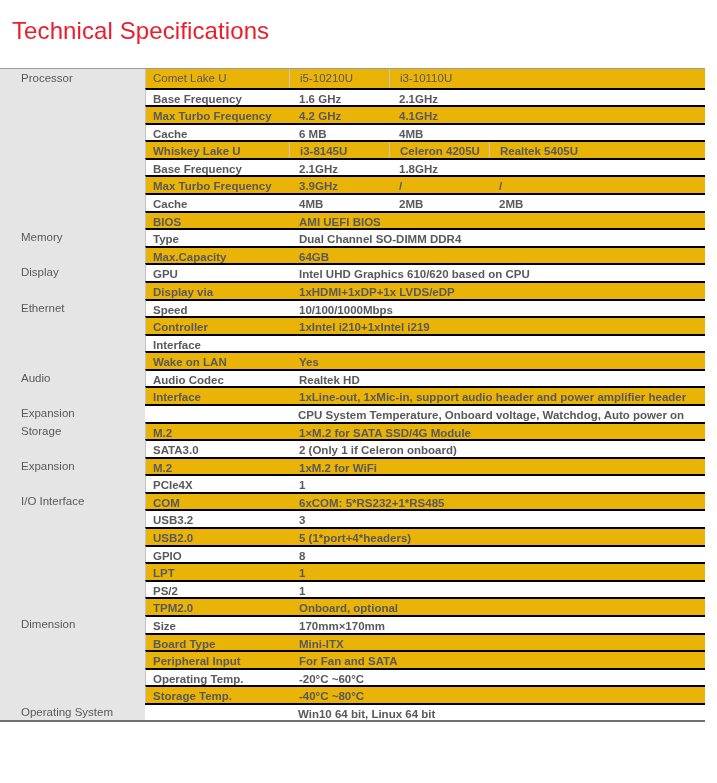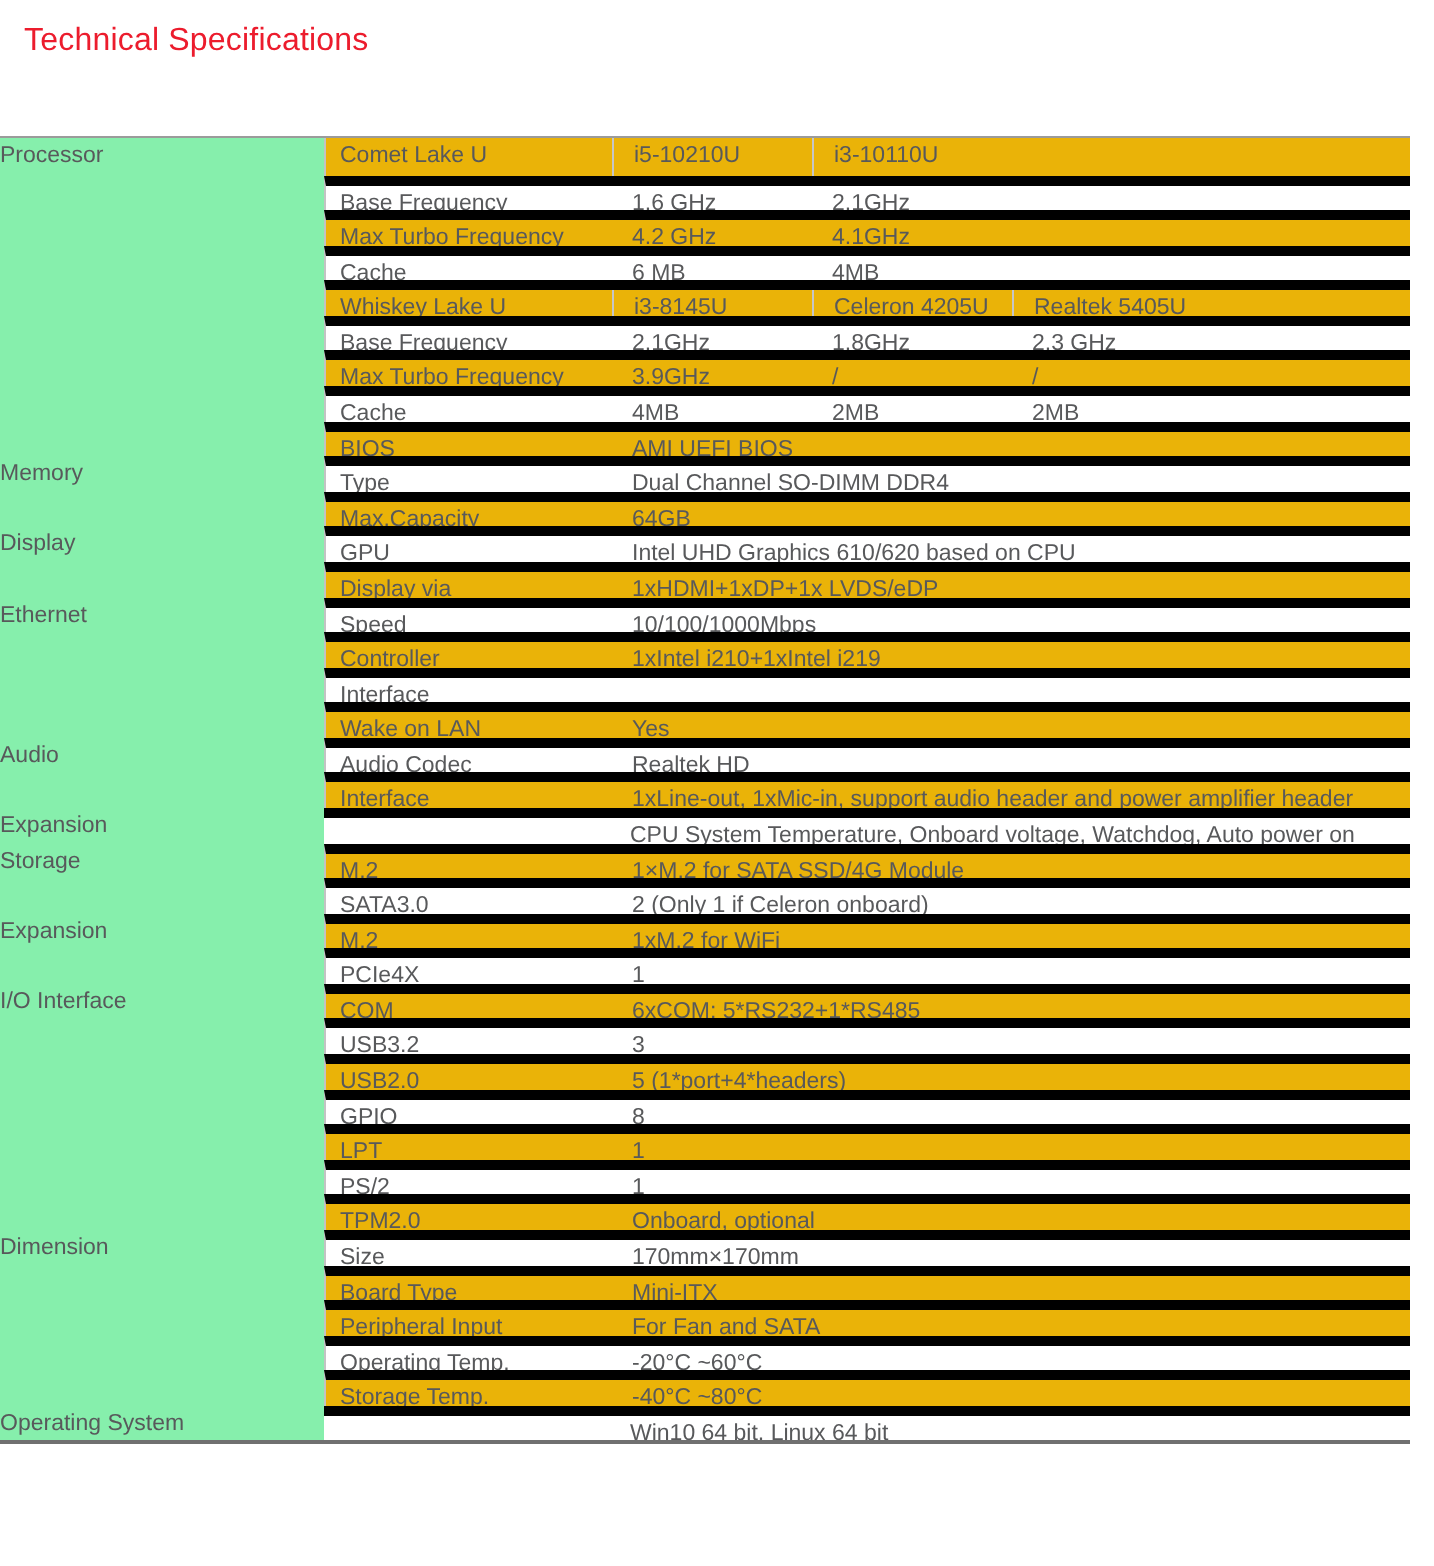--- a/index.html
+++ b/index.html
@@ -3,36 +3,36 @@
 <meta charset="utf-8">
 <style>
   html,body{margin:0;padding:0;}
   body{
     width:717px;height:783px;position:relative;background:#ffffff;
     font-family:"Liberation Sans","DejaVu Sans",sans-serif;
     color:#58595b;overflow:hidden;
   }
   .page-title{
     position:absolute;left:12px;top:1px;
-    font-size:16px;font-weight:500;letter-spacing:0.1px;
+    font-size:24px;font-weight:500;letter-spacing:0.1px;
     color:#ec1c2d;
   }
   .spec-table{
     position:absolute;left:0;top:68px;width:705px;
     border-top:1px solid #9b9b9b;
     border-bottom:2px solid #707070;
   }
   .row{display:flex;height:18.58px;font-size:11.5px;line-height:18.58px;}
   .cat{
-    width:162px;box-sizing:border-box;padding-left:0;
-    white-space:nowrap;overflow:hidden;background:#86efac;
+    width:145px;box-sizing:border-box;padding-left:21px;
+    white-space:nowrap;overflow:hidden;background:#e5e5e5;
   }
   .band{flex:1;display:flex;min-width:0;}
   .band.bordered{border-left:1px solid #c3c3c3;}
-  .row:not(:first-child) .band{border-top:5px solid #000000;}
+  .row:not(:first-child) .band{border-top:2px solid #000000;font-weight:bold;}
   .row:not(:first-child){height:17.58px;} 
   .band.gray{background:#eab308;}
   .attr{
     width:143px;box-sizing:border-box;padding-left:7px;
     white-space:nowrap;overflow:hidden;
   }
   .vcell{
     box-sizing:border-box;padding-left:10px;
     white-space:nowrap;overflow:hidden;
   }
@@ -86,21 +86,20 @@
         <div class="vcell fixed">Celeron 4205U</div>
         <div class="vcell grow">Realtek 5405U</div>
       </div>
     </div>
     <div class="row">
       <div class="cat"></div>
       <div class="band bordered">
         <div class="attr">Base Frequency</div>
         <div class="vcell fixed">2.1GHz</div>
         <div class="vcell fixed">1.8GHz</div>
-        <div class="vcell grow">2.3 GHz</div>
       </div>
     </div>
     <div class="row">
       <div class="cat"></div>
       <div class="band gray bordered">
         <div class="attr">Max Turbo Frequency</div>
         <div class="vcell fixed">3.9GHz</div>
         <div class="vcell fixed">/</div>
         <div class="vcell grow">/</div>
       </div>

